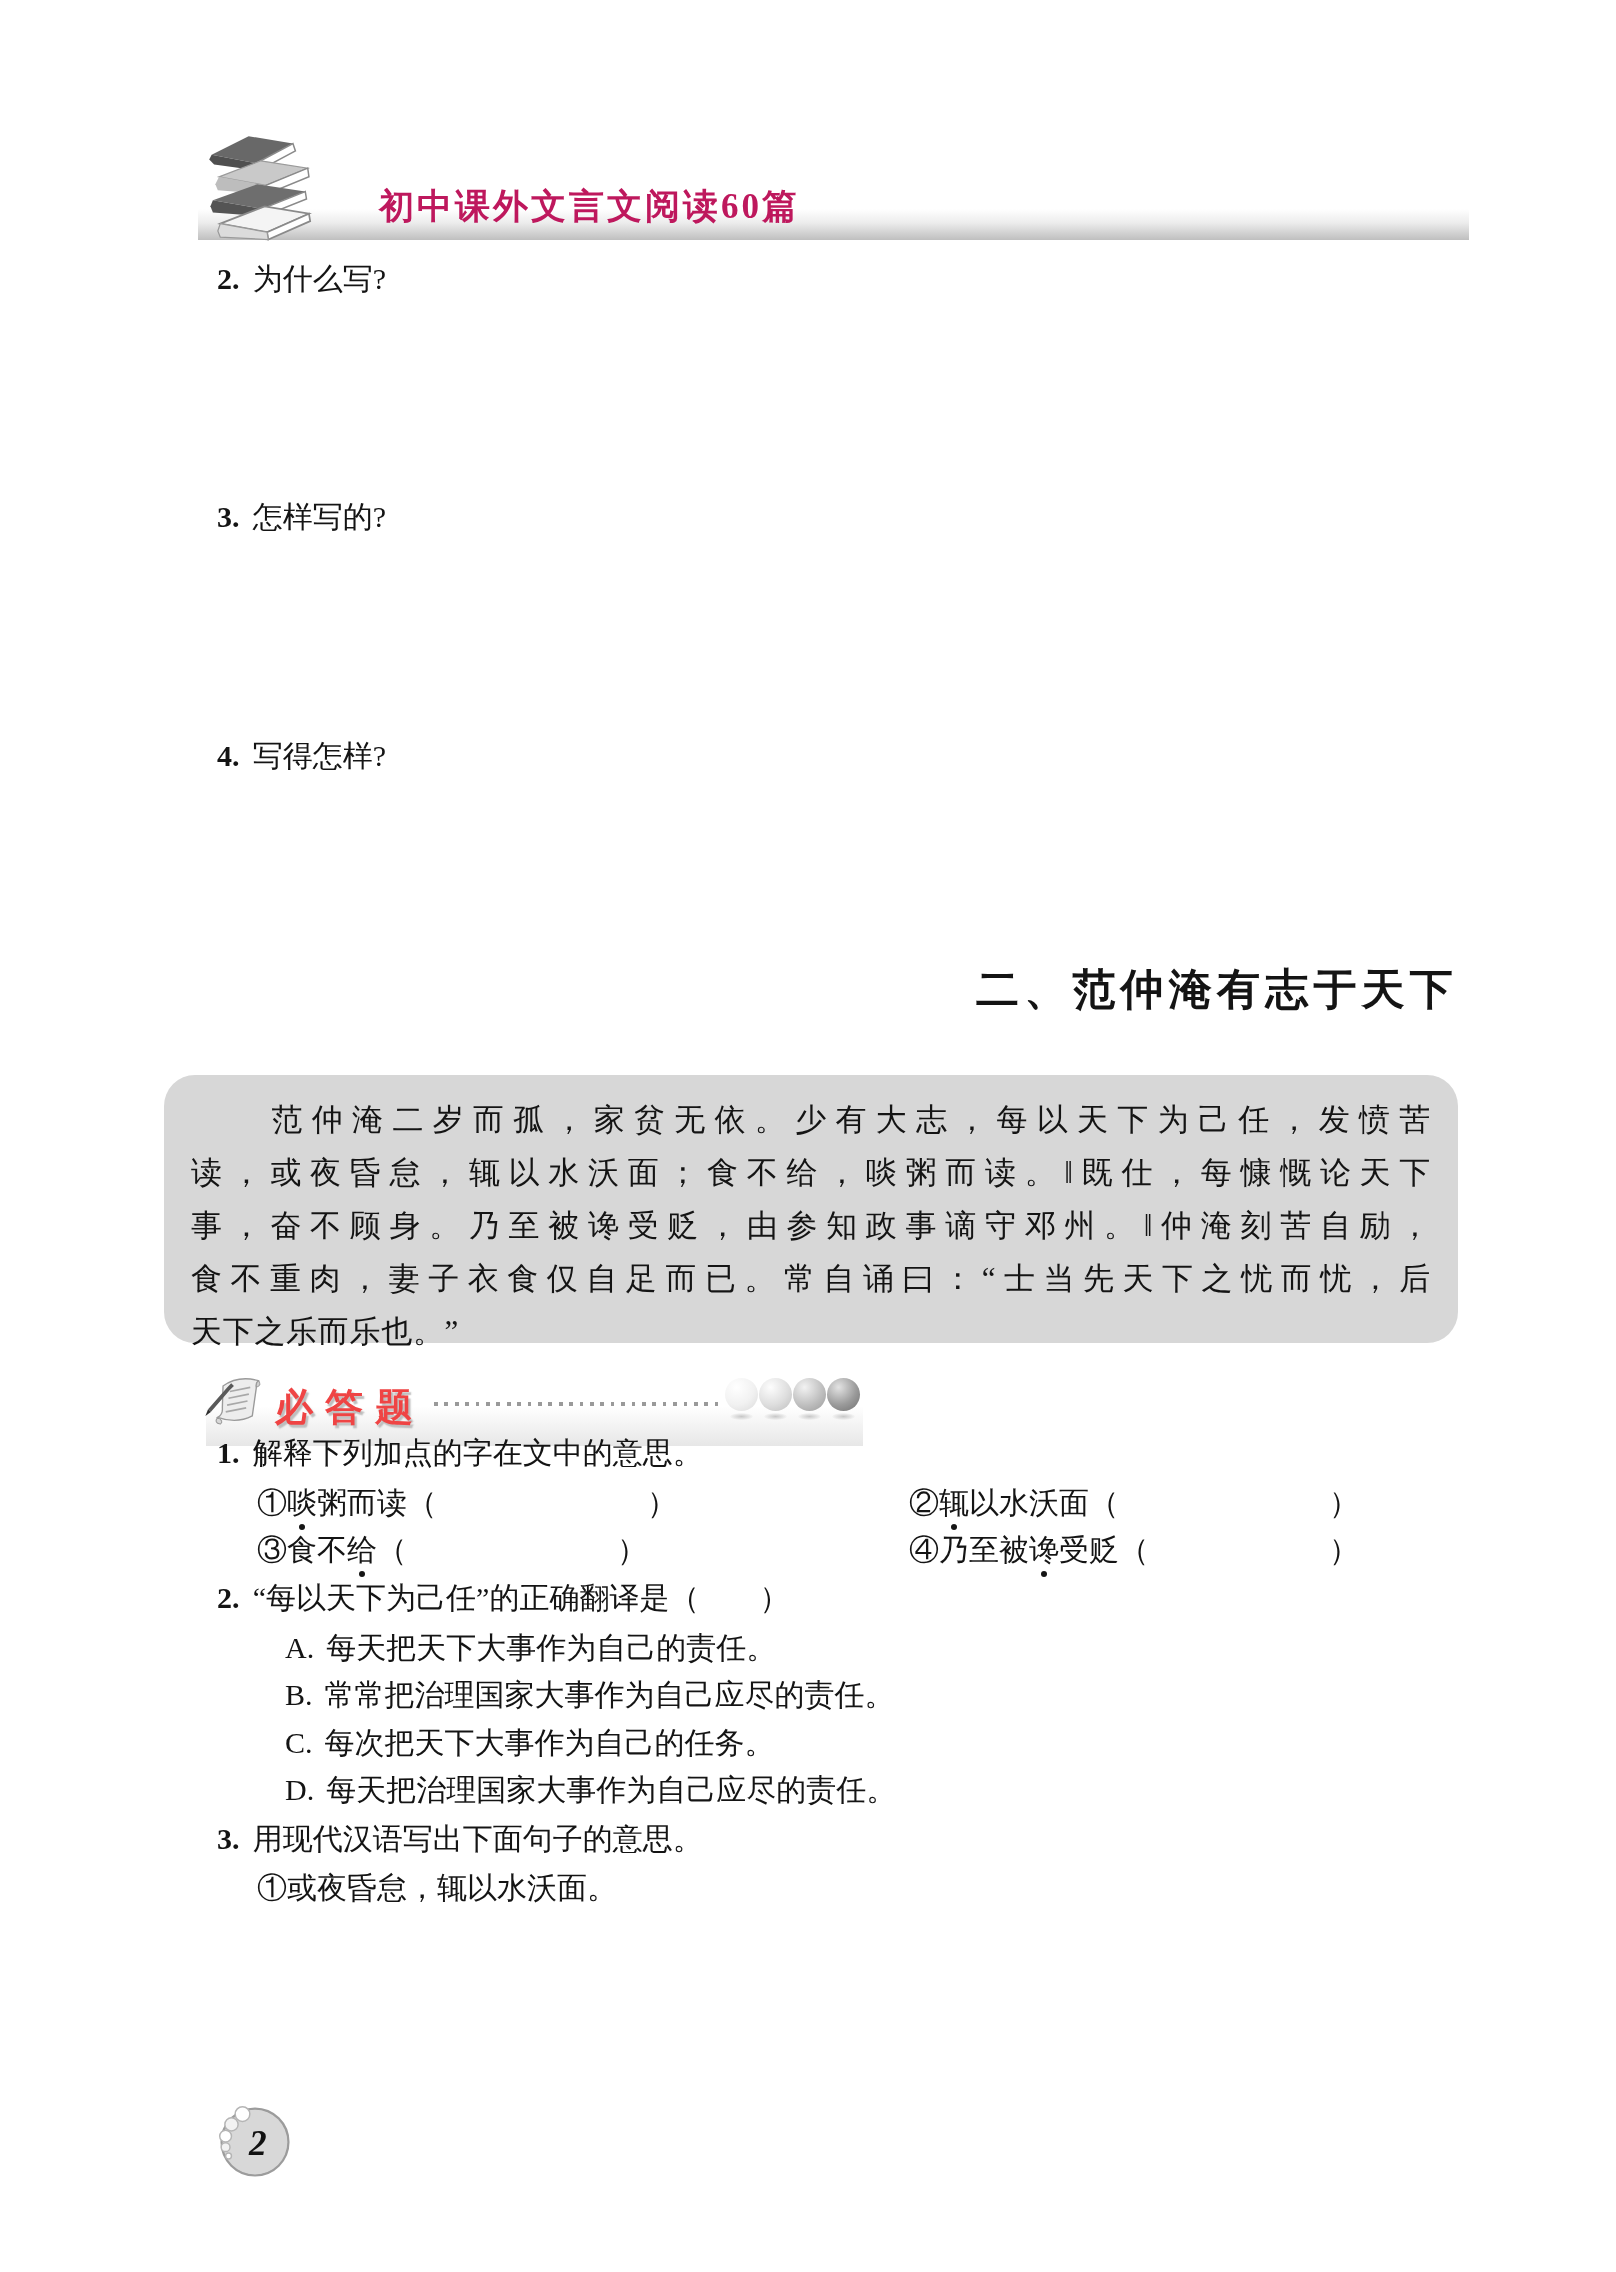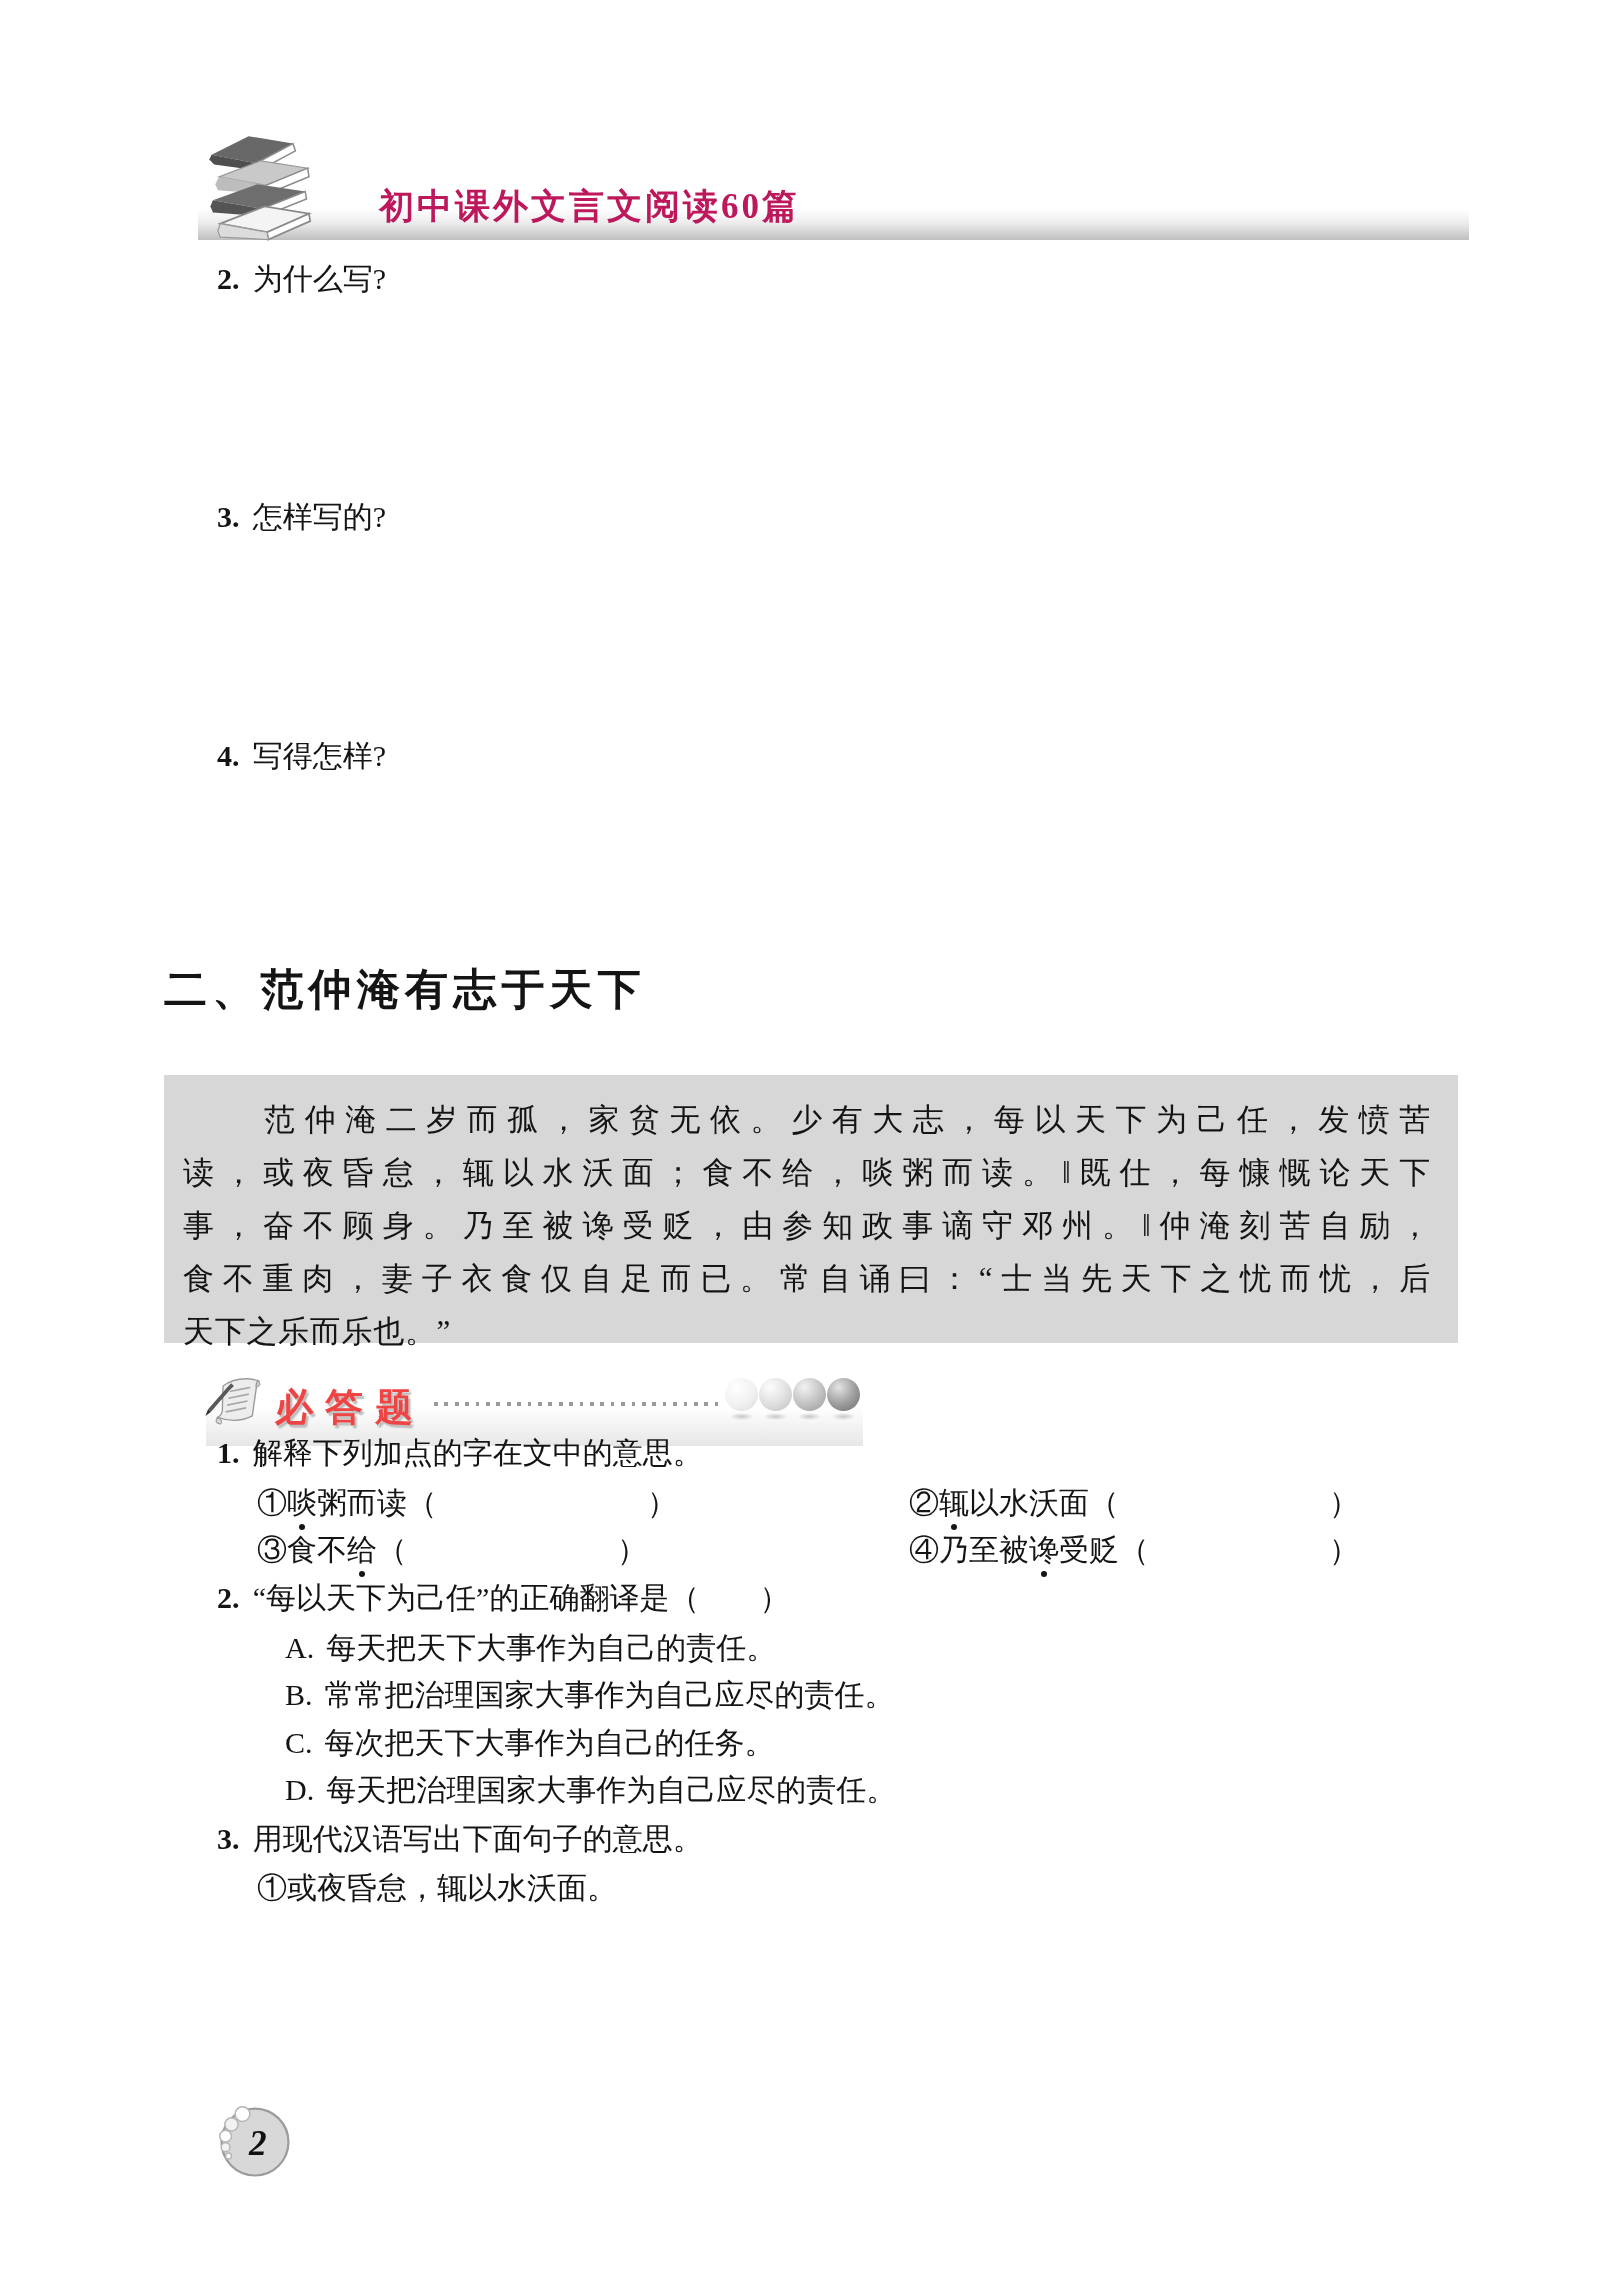--- a/index.html
+++ b/index.html
@@ -27,28 +27,28 @@
   }
 
   
   .q-row { position:absolute; left:217px; font-size:30px; white-space:nowrap; }
   .q-num { font-weight:bold; margin-right:13.3px; }
   .q2 { top:259px; } .q3 { top:497px; } .q4 { top:736px; }
 
   
   .section-title {
     position:absolute; left:164px; top:961px; width:1294px;
-    text-align:left; font-size:43px; font-weight:900; letter-spacing:5.2px;
+    text-align:right; font-size:43px; font-weight:900; letter-spacing:5.2px;
     font-family:Liberation Mono, monospace; white-space:nowrap;
   }
 
   
   .passage {
     position:absolute; left:164px; top:1075px; width:1294px; height:268px;
-    background:#d7d7d7; box-sizing:border-box; padding:18px 27px 0 19px;
+    background:#d7d7d7; box-sizing:border-box; padding:18px 27px 0 27px;border-radius:31px;
   }
   .pline {
     font-size:31px; line-height:53px; letter-spacing:0.7px;
     text-align:justify; text-align-last:justify; white-space:nowrap;
   }
   .pline.last { text-align-last:left; }
 
   
   .banner-strip {
     position:absolute; left:206px; top:1385px; width:657px; height:61px;

